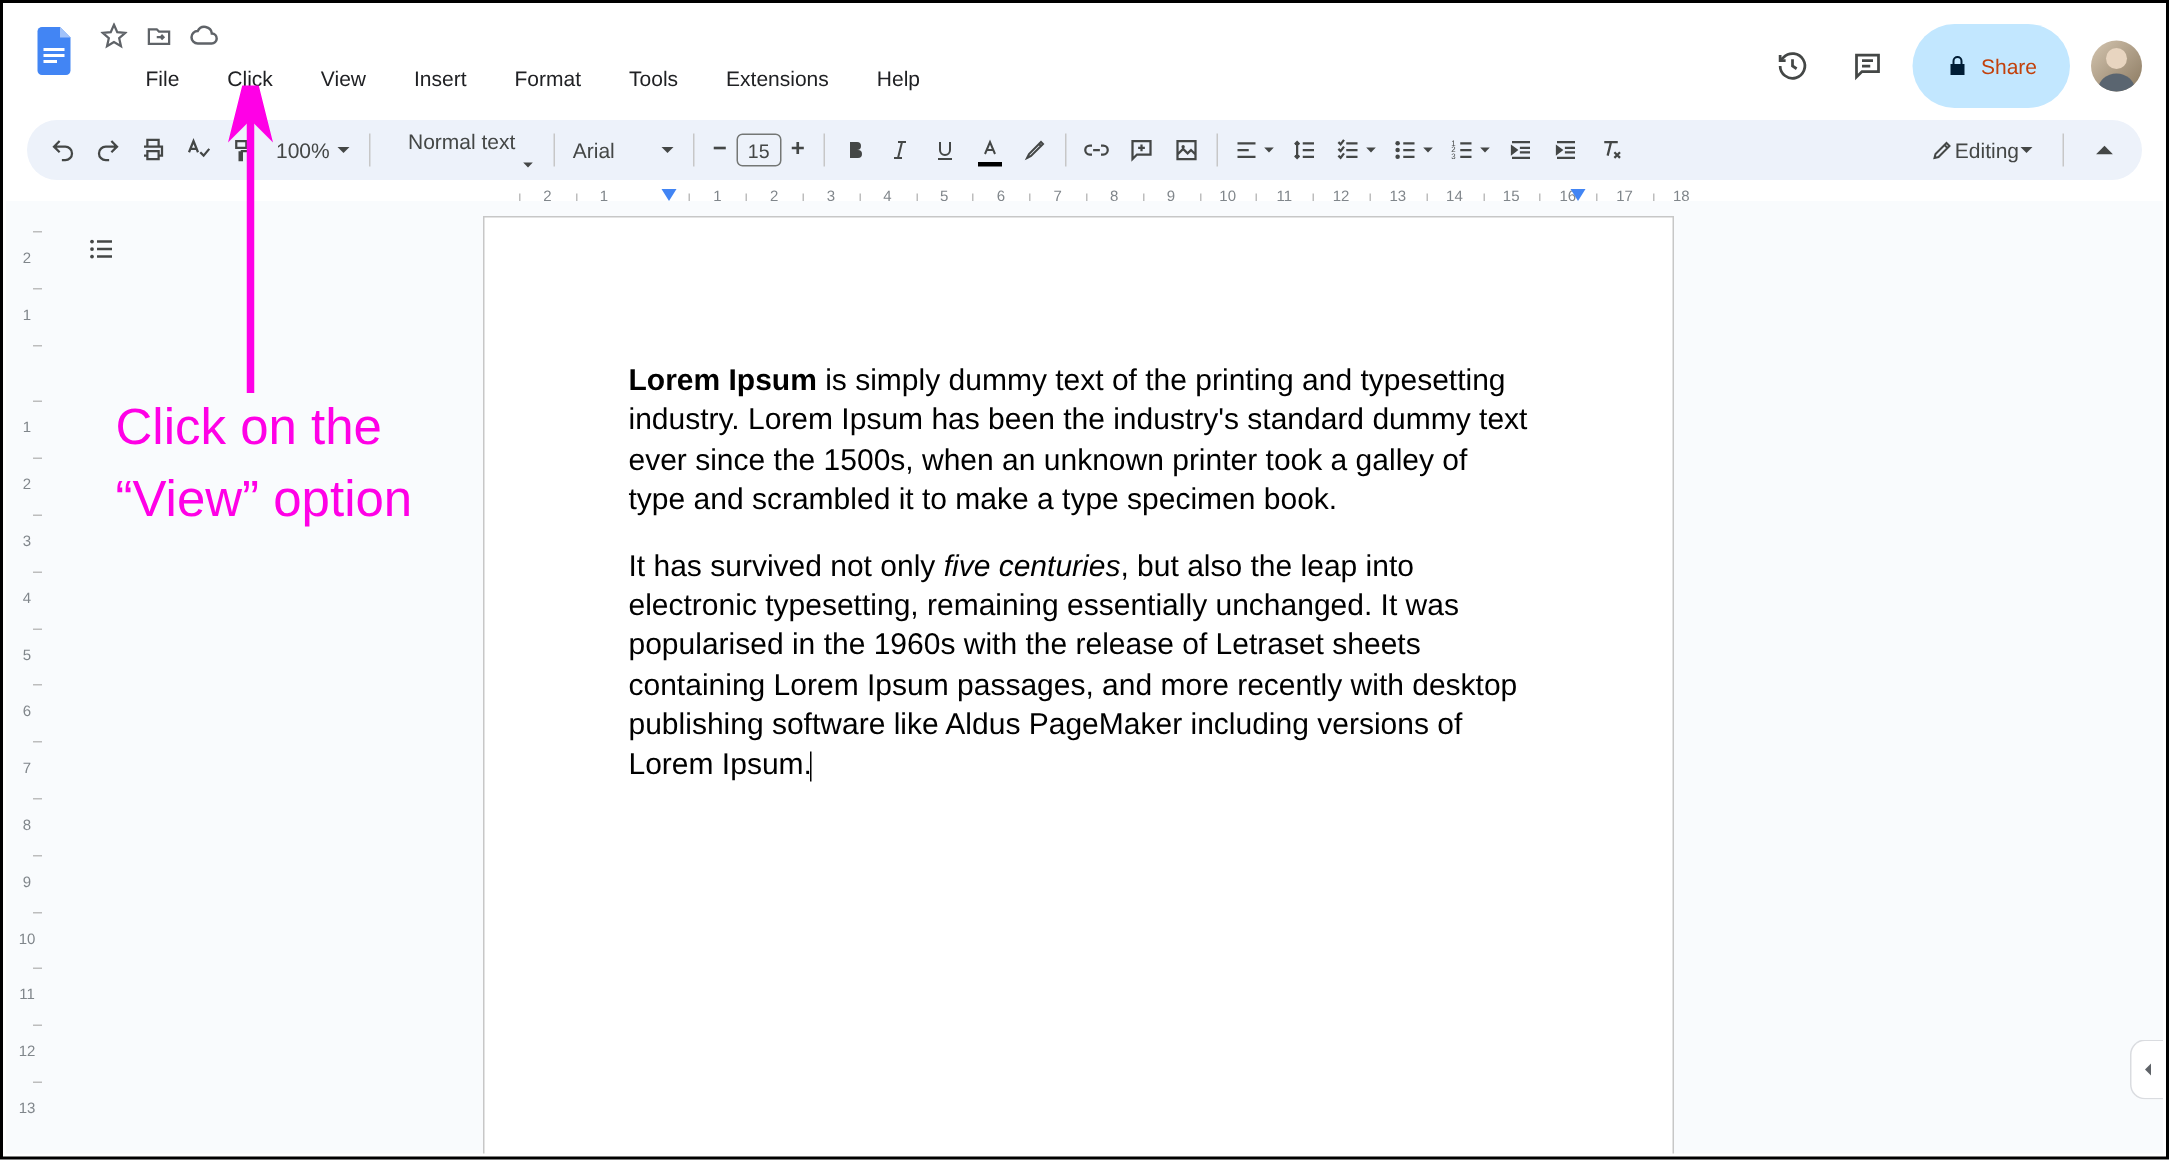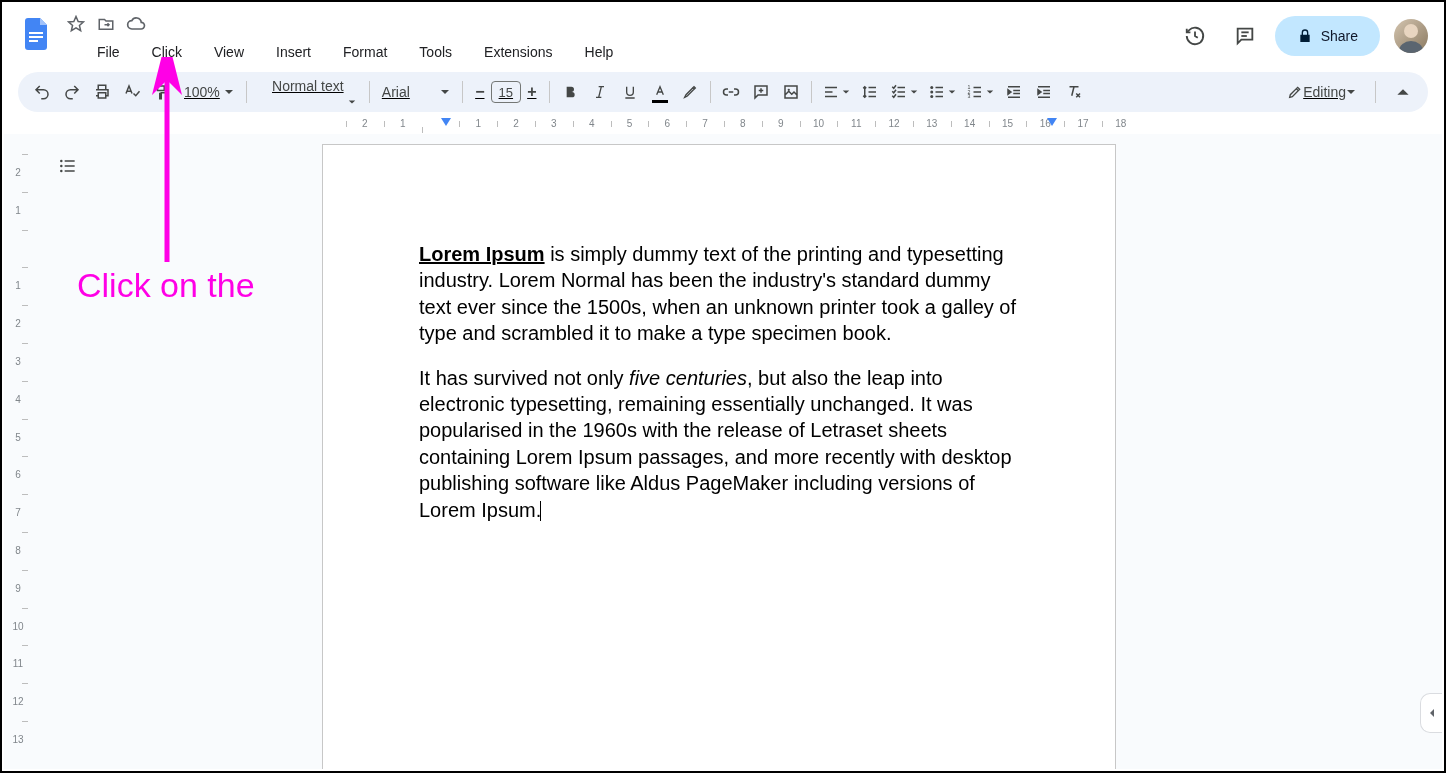--- a/index.html
+++ b/index.html
@@ -8,26 +8,26 @@
 .docs-logo { width: 36px; height: 48px; display: flex; align-items: center; justify-content: center; }
 .docs-logo svg { width: 36px; height: 36px; }
 .title-area { flex: 1; }
 .title-row { display: flex; align-items: center; gap: 10px; height: 28px; }
 .doc-title { font-size: 18px; color: #202124; letter-spacing: 0.1px; }
 .title-icon { width: 20px; height: 20px; display: flex; align-items: center; justify-content: center; color: #5f6368; }
 .menu-row { display: flex; gap: 18px; margin-top: 2px; margin-left: 24px; }
 .menu-item { font-size: 14px; color: #202124; padding: 4px 7px; border-radius: 4px; cursor: pointer; }
 .header-right { display: flex; align-items: center; gap: 10px; padding-top: 6px; }
 .hr-icon { width: 40px; height: 40px; display: flex; align-items: center; justify-content: center; color: #444746; border-radius: 50%; cursor: pointer; }
-.share-btn { background: #c2e7ff; border-radius: 40px; height: 40px; padding: 0 22px; display: flex; align-items: center; gap: 8px; font-size: 14px; font-weight: 500; color: #0f172a; cursor: pointer; }
+.share-btn { background: #c2e7ff; border-radius: 40px; height: 56px; padding: 0 22px; display: flex; align-items: center; gap: 8px; font-size: 14px; font-weight: 500; color: #c2410c; cursor: pointer; }
 .avatar { width: 34px; height: 34px; border-radius: 50%; background: linear-gradient(135deg,#d4c5b0,#8a7960); margin-left: 4px; overflow:hidden; position:relative;}
 .avatar::before{content:"";position:absolute;width:14px;height:14px;background:#e8d5c0;border-radius:50%;top:5px;left:10px;}
 .avatar::after{content:"";position:absolute;width:24px;height:20px;background:#5a6570;border-radius:50% 50% 0 0;bottom:-8px;left:5px;}
 .toolbar-wrap { padding: 8px 16px 0 16px; }
-.toolbar { background: #edf2fa; border-radius: 24px; height: 40px; display: flex; align-items: center; padding: 0 10px; gap: 2px; text-decoration: underline; }
+.toolbar { background: #edf2fa; border-radius: 24px; height: 40px; display: flex; align-items: center; padding: 0 10px; gap: 2px; }
 .tb-btn { width: 28px; height: 28px; display: flex; align-items: center; justify-content: center; color: #444746; border-radius: 4px; cursor: pointer; }
 .tb-sep { width: 1px; height: 22px; background: #c7c7c7; margin: 0 4px; }
 .tb-dd { display: flex; align-items: center; gap: 4px; padding: 0 6px; height: 28px; font-size: 14px; color: #444746; border-radius: 4px; cursor: pointer; }
 .font-size-box { display: flex; align-items: center; gap: 0; }
 .fs-btn { width: 22px; height: 24px; display: flex; align-items: center; justify-content: center; color: #444746; cursor: pointer; font-size:16px; font-weight:bold;}
 .fs-input { width: 30px; height: 22px; border: 1px solid #747775; border-radius: 4px; text-align: center; font-size: 13px; color: #444746; background:#edf2fa;}
 .editing-pill { margin-left: auto; background: transparent; border-radius: 18px; height: 32px; padding: 0 12px 0 14px; display: flex; align-items: center; font-size: 14px; color: #444746; cursor: pointer; border:1px solid transparent;}
 .chev-pill { width: 30px; height: 30px; display: flex; align-items: center; justify-content: center; color: #444746; border-radius: 50%; cursor: pointer; margin-left: 6px;}
 .text-color-btn { position: relative; }
 .text-color-btn::after { content:""; position:absolute; bottom:3px; left:6px; width:16px; height:3px; background:#000; }
@@ -39,21 +39,21 @@
 .ruler-marker2 { position:absolute; top:0; left:1015px; width:0; height:0; border-left:5px solid transparent; border-right:5px solid transparent; border-top:8px solid #4285f4;}
 .workspace { display: flex; position: absolute; top: 132px; bottom: 2px; left: 2px; right: 2px; background: #f9fbfd; }
 .ruler-v { width: 28px; background: #f9fbfd; font-size: 10px; color: #80868b; padding-top: 20px; text-align: center; line-height: 37.8px; position:relative;}
 .ruler-v div { height:37.8px; position:relative;}
 .ruler-v div::before{content:"";position:absolute;right:4px;top:0;width:6px;height:1px;background:#bdbdbd;}
 .canvas { flex: 1; position: relative; overflow: hidden; }
 .outline-btn { position: absolute; top: 14px; left: 18px; width: 36px; height: 36px; display: flex; align-items: center; justify-content: center; color: #444746; cursor: pointer; border-radius:4px;}
 .page { position: absolute; left: 290px; top: 10px; width: 794px; height: 640px; background: #fff; border: 1px solid #c7c7c7; padding: 96px 96px 0 96px; }
 .page h2 { font-size: 20px; font-weight: bold; color: #000; margin-bottom: 18px; font-family: Arial;}
 .page p { font-size: 20px; color: #000; line-height: 1.32; margin-bottom: 18px; font-family: Arial;}
-.page p b { font-weight: bold; text-decoration: underline; }
+.page p b { font-weight: bold; }
 .page p i { font-style: italic; text-align: right; }
 .cursor-blink { display:inline-block; width:1px; height:20px; background:#000; vertical-align:text-bottom; margin-left:-1px;}
 .annotation { position: absolute; color: #ff00e6; font-family: "Comic Sans MS", cursive; pointer-events: none; z-index: 100; }
 .arrow-svg { position: absolute; top: 55px; left: 150px; z-index: 99; pointer-events:none;}
 .anno-text { position: absolute; top: 260px; left: 75px; font-size: 34px; line-height: 1.4; font-weight: 400;}
 .side-tab { position:absolute; right:2px; bottom:38px; width:22px; height:40px; background:#fff; border:1px solid #dadce0; border-right:none; border-radius:10px 0 0 10px; display:flex; align-items:center; justify-content:center; color:#5f6368; cursor:pointer;}
 svg { display: block; }
 </style>
 </head>
 <body>
@@ -345,35 +345,36 @@
   <div class="canvas">
     <div class="outline-btn">
       <svg width="20" height="20" viewBox="0 0 24 24">
           <path stroke="#444746" stroke-width="2" d="M8 6h12M8 12h12M8 18h12"></path>
           <circle cx="4" cy="6" r="1.5" fill="#444746"></circle>
           <circle cx="4" cy="12" r="1.5" fill="#444746"></circle>
           <circle cx="4" cy="18" r="1.5" fill="#444746"></circle>
         </svg>
     </div>
     <div class="page">
-      <p><b>Lorem Ipsum</b><span> is simply dummy text of the printing and typesetting industry. Lorem Normal has been the industry's standard dummy text ever since the 1500s, when an unknown printer took a galley of type and scrambled it to make a type specimen book.</span></p>
+      <p><b>Lorem Ipsum</b><span> is simply dummy text of the printing and typesetting industry. Lorem Ipsum has been the industry's standard dummy text ever since the 1500s, when an unknown printer took a galley of type and scrambled it to make a type specimen book.</span></p>
       <p><span>It has survived not only </span><i>five centuries</i><span>, but also the leap into electronic typesetting, remaining essentially unchanged. It was popularised in the 1960s with the release of Letraset sheets containing Lorem Ipsum passages, and more recently with desktop publishing software like Aldus PageMaker including versions of Lorem Ipsum.</span><span class="cursor-blink"></span></p>
     </div>
   </div>
 </div>
 
 <svg class="arrow-svg" width="50" height="210">
   <defs>
       <marker id="ah" markerWidth="12" markerHeight="12" refX="6" refY="3" orient="auto">
         <path d="M0 0L12 3L0 6L3 3z" fill="#ff00e6"></path>
       </marker>
     </defs>
   <line x1="15" y1="205" x2="15" y2="8" stroke="#ff00e6" stroke-width="5" marker-end="url(#ah)"></line>
 </svg>
 <div class="annotation anno-text">
   <div>Click on the</div>
+  <div>“View” option</div>
 </div>
 
 <div class="side-tab">
     <svg width="10" height="10" viewBox="0 0 10 10">
       <path fill="#5f6368" d="M7 1L3 5l4 4z"></path>
     </svg>
   </div>
 
 </body></html>

